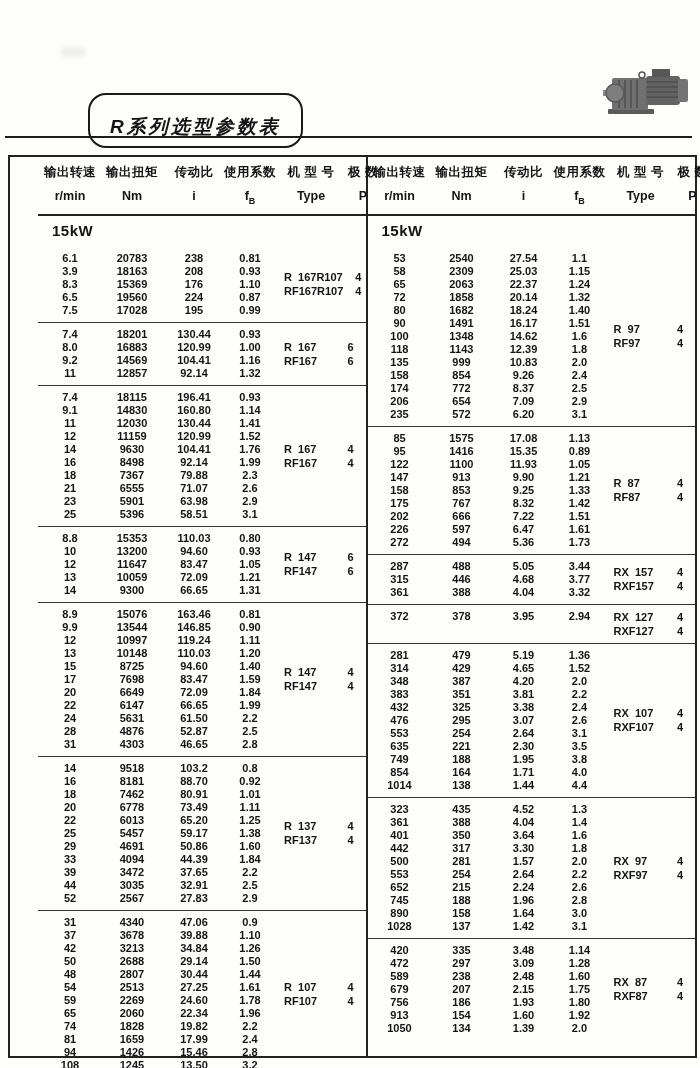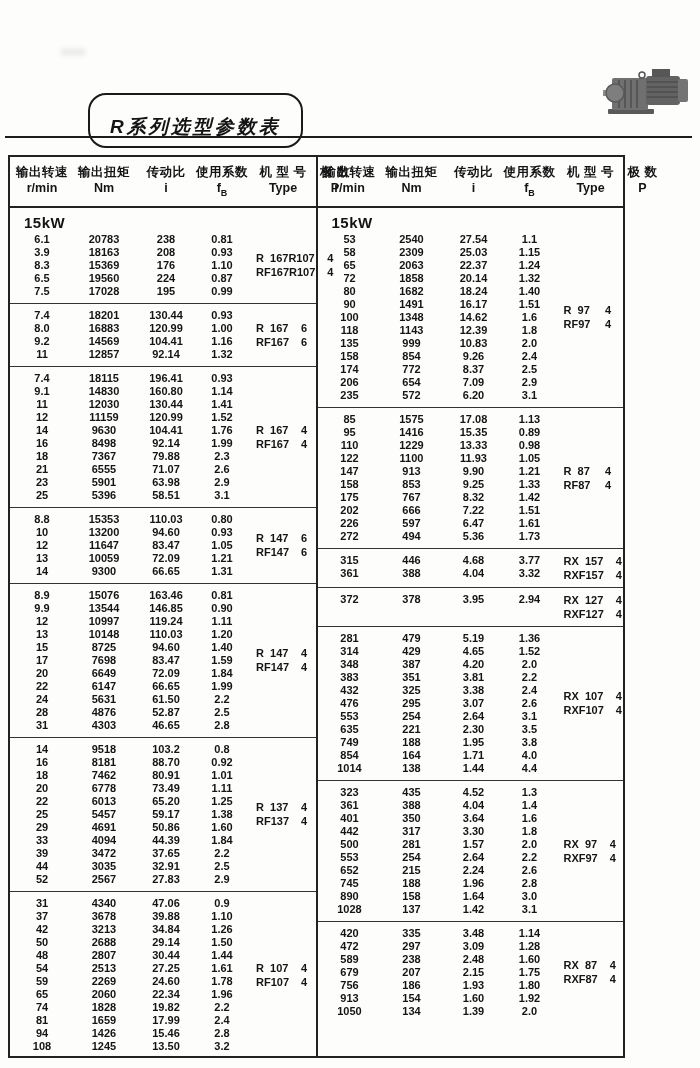--- a/index.html
+++ b/index.html
@@ -12,35 +12,35 @@
     background:#bdbdbd; opacity:.25; border-radius:4px; filter:blur(2px); }
   .title-pill {
     position:absolute; left:88px; top:93px;
     border:2.5px solid #1a1a1a; border-radius:18px;
     padding:19px 20px 6px 20px; font-size:19px; font-style:italic;
     letter-spacing:3px; white-space:nowrap; background:#fdfdfc;
   }
   .top-rule { position:absolute; left:5px; right:8px; top:136px; height:2px; background:#1c1c1c; }
   .motor { position:absolute; left:602px; top:66px; width:92px; height:52px; }
   .table-frame {
-    position:absolute; left:8px; top:155px; width:617px; height:903px;
-    border:2px solid #222; box-sizing:border-box; display:flex; background:#fdfdfc;
+    position:absolute; left:8px; top:155px; width:689px; height:903px;
+    border:2px solid #222; box-sizing:border-box; display:flex; background:#fdfdfc;padding-left:28px;
   }
   .half { flex:1 1 0; box-sizing:border-box; min-width:0; }
   .half.left { border-right:2px solid #222; }
   .thead {
     display:grid; grid-template-columns:60px 64px 60px 52px 70px 34px;
     padding:8px 0 5px 2px; border-bottom:2px solid #222; text-align:center;
   }
   .th-zh { font-size:12.5px; line-height:15px; letter-spacing:.5px; white-space:nowrap; }
-  .th-unit { font-size:12.5px; line-height:16px; }
+  .th-unit { font-size:12.5px; line-height:16px;margin-top:8px; }
   .th-unit sub { font-size:9px; }
   .table-section { padding:5px 0 5px 2px; border-bottom:1.5px solid #333; }
   .table-section.last { border-bottom:none; }
-  .power-label { font-size:15px; line-height:19px; padding-left:12px; letter-spacing:.5px; margin-bottom:1px; }
+  .power-label { font-size:15px; line-height:19px; padding-left:12px; letter-spacing:.5px; margin-bottom:12px; }
   .sec-flex { display:flex; }
   .rows { width:236px; }
   .table-row { display:grid; grid-template-columns:60px 64px 60px 52px; }
   .cell { font-size:11px; line-height:13px; text-align:center; white-space:nowrap; }
   .type-block { width:104px; display:flex; flex-direction:column; justify-content:center; }
   .type-line { display:flex; }
   .type-label { flex:1; font-size:11px; line-height:14px; padding-left:8px; white-space:pre; text-align:left; }
   .poles-value { width:30px; font-size:11px; line-height:14px; text-align:center; }
 </style>
 </head>
@@ -692,26 +692,20 @@
               <div class="cell">17.08</div>
               <div class="cell">1.13</div>
             </div>
             <div class="table-row">
               <div class="cell">95</div>
               <div class="cell">1416</div>
               <div class="cell">15.35</div>
               <div class="cell">0.89</div>
             </div>
             <div class="table-row">
-              <div class="cell">110</div>
-              <div class="cell">1229</div>
-              <div class="cell">13.33</div>
-              <div class="cell">0.98</div>
-            </div>
-            <div class="table-row">
               <div class="cell">122</div>
               <div class="cell">1100</div>
               <div class="cell">11.93</div>
               <div class="cell">1.05</div>
             </div>
             <div class="table-row">
               <div class="cell">147</div>
               <div class="cell">913</div>
               <div class="cell">9.90</div>
               <div class="cell">1.21</div>
@@ -756,20 +750,26 @@
               <span class="type-label">RF87</span>
               <span class="poles-value">4</span>
             </div>
           </div>
         </div>
       </div>
       <div class="table-section">
         <div class="sec-flex">
           <div class="rows">
             <div class="table-row">
+              <div class="cell">287</div>
+              <div class="cell">488</div>
+              <div class="cell">5.05</div>
+              <div class="cell">3.44</div>
+            </div>
+            <div class="table-row">
               <div class="cell">315</div>
               <div class="cell">446</div>
               <div class="cell">4.68</div>
               <div class="cell">3.77</div>
             </div>
             <div class="table-row">
               <div class="cell">361</div>
               <div class="cell">388</div>
               <div class="cell">4.04</div>
               <div class="cell">3.32</div>

